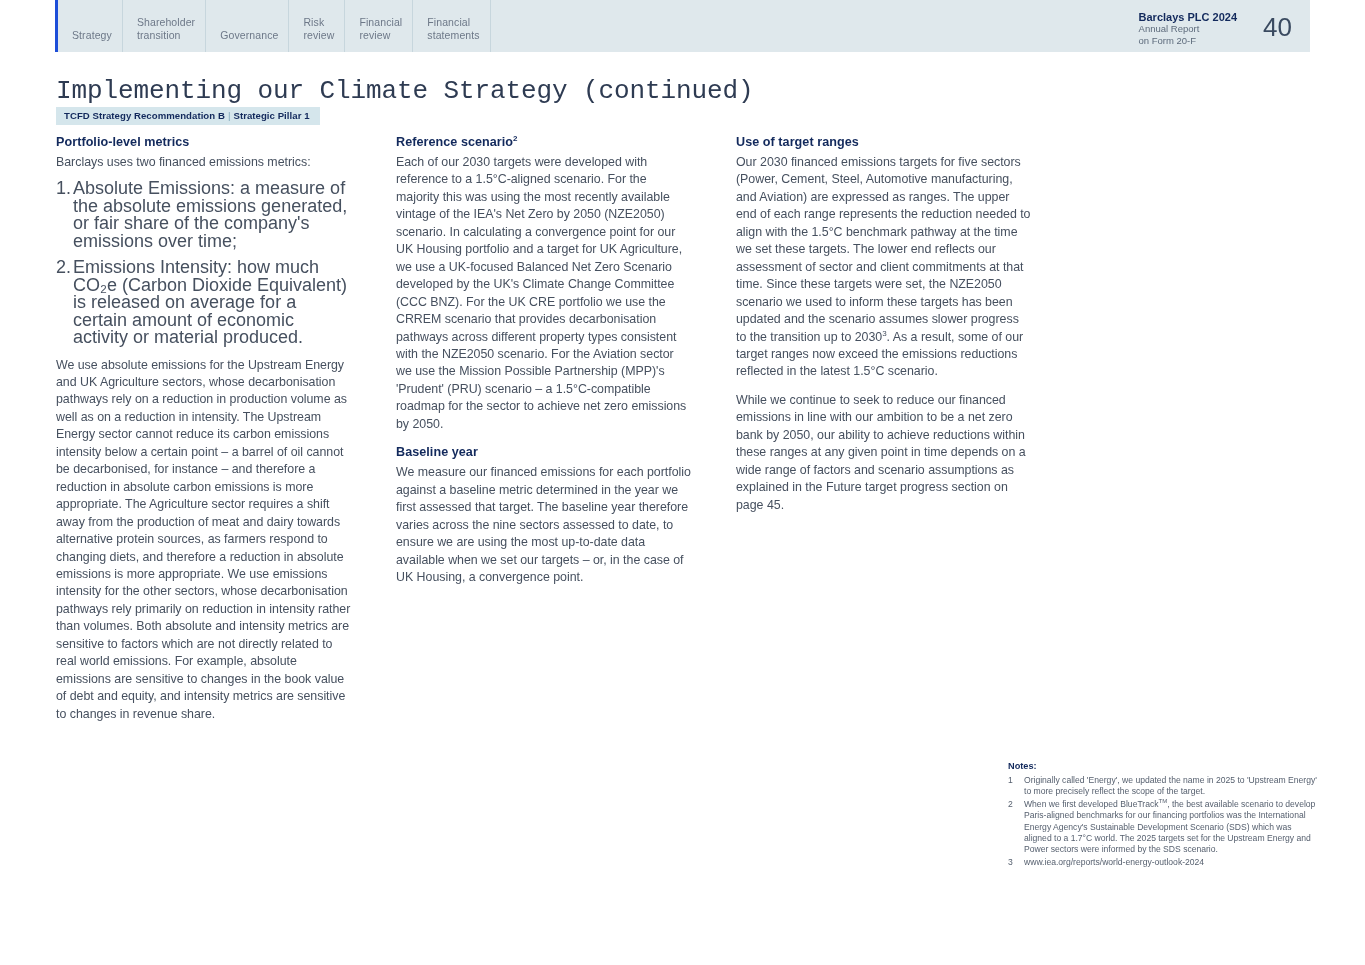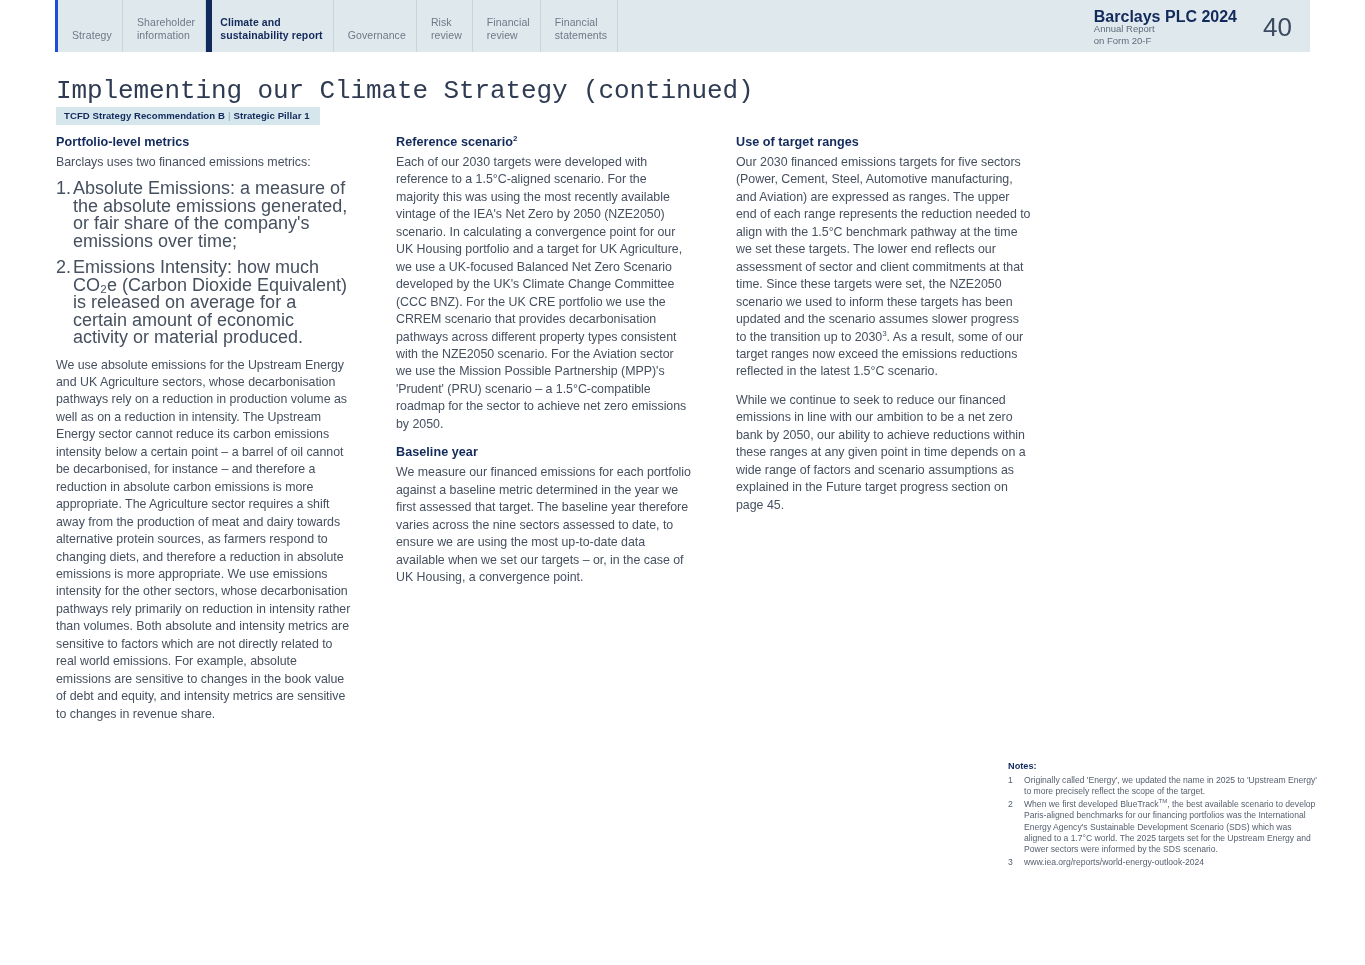--- a/index.html
+++ b/index.html
@@ -68,21 +68,21 @@
     right: 73px;
     top: 11px;
     text-align: left;
     font-size: 9.5px;
     line-height: 12.2px;
     color: #5d6b7c;
   }
   .nav-meta .meta-title {
     font-weight: bold;
     color: #12295c;
-    font-size: 16px;
+    font-size: 11px;
   }
   .page-number {
     position: absolute;
     right: 18px;
     top: 11px;
     font-size: 26px;
     line-height: 32px;
     color: #3a4a60;
     font-weight: 300;
   }
@@ -219,25 +219,21 @@
 <body>
 
 <div class="nav-band">
 
   <div class="nav-tabs">
     <div class="nav-tab">
       <span>Strategy</span>
     </div>
     <div class="nav-tab">
       <span>Shareholder
-information</span>
-    </div>
-    <div class="nav-tab active">
-      <span>Climate and
-sustainability report</span>
+transition</span>
     </div>
     <div class="nav-tab">
       <span>Governance</span>
     </div>
     <div class="nav-tab">
       <span>Risk
 review</span>
     </div>
     <div class="nav-tab">
       <span>Financial

